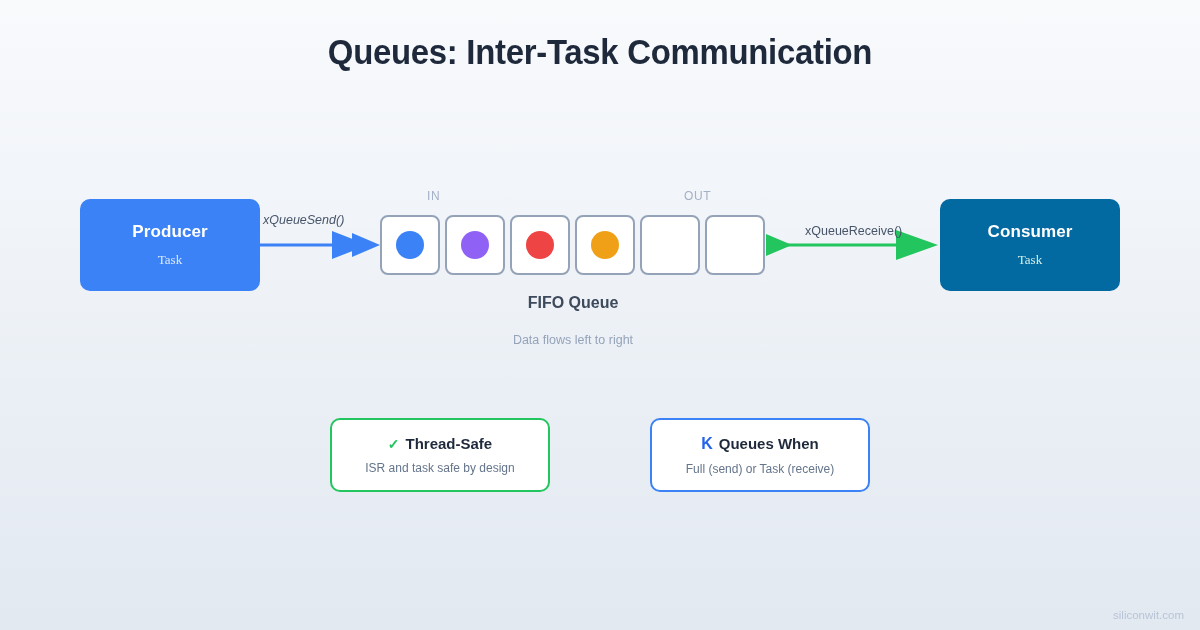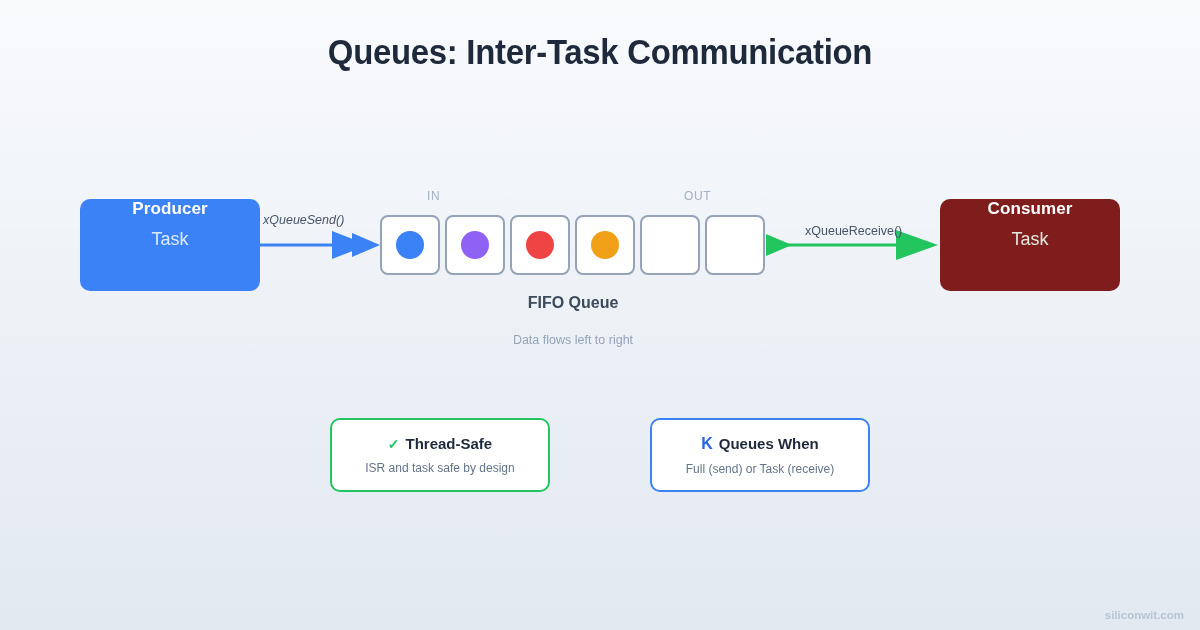--- a/index.html
+++ b/index.html
@@ -28,32 +28,32 @@
 
   
   #stage { position: absolute; inset: 0; }
 
   
   .task-box {
     position: absolute;
     width: 180px; height: 92px;
     border-radius: 10px;
     display: flex; flex-direction: column;
-    align-items: center; justify-content: flex-start;
+    align-items: center; justify-content: center;
     gap: 10px;
   }
   .task-box .t-title {
     font-size: 17px; font-weight: bold; color: #ffffff;
     letter-spacing: 0.1px;
   }
   .task-box .t-sub {
-    font-size: 18px; color: #eaf2ff; opacity: .92;
+    font-size: 13px; color: #eaf2ff; opacity: .92; font-family: Liberation Serif, serif;
   }
   #producer-box { left: 80px; top: 199px; background: #3b82f6; }
-  #consumer-box { left: 940px; top: 199px; background: #7f1d1d; }
+  #consumer-box { left: 940px; top: 199px; background: #0369a1; }
   #consumer-box .t-sub { color: #e9fbf0; }
 
   
   .arrow-label {
     position: absolute;
     font-size: 12.5px;
     color: #475569;
     white-space: nowrap;
   }
   #send-label { left: 263px; top: 213px; font-style: italic; }
@@ -116,21 +116,21 @@
   .feature-card .f-desc { font-size: 12px; color: #64748b; }
 
   #card-thread-safe { left: 330px; top: 418px; border-color: #22c55e; }
   #card-thread-safe .f-icon { color: #22c55e; }
   #card-blocks-when { left: 650px; top: 418px; border-color: #3b82f6; }
   #card-blocks-when .f-icon { color: #2563eb; font-size: 16px; }
 
   
   #watermark {
     position: absolute; right: 16px; bottom: 9px;
-    font-size: 11.5px; color: #b8c4d6; font-weight: bold;
+    font-size: 11.5px; color: #b8c4d6;
   }
 </style>
 </head>
 <body>
 
 <div id="stage">
 
   <div id="page-title">Queues: Inter-Task Communication</div>
 
   <div class="task-box" id="producer-box">

